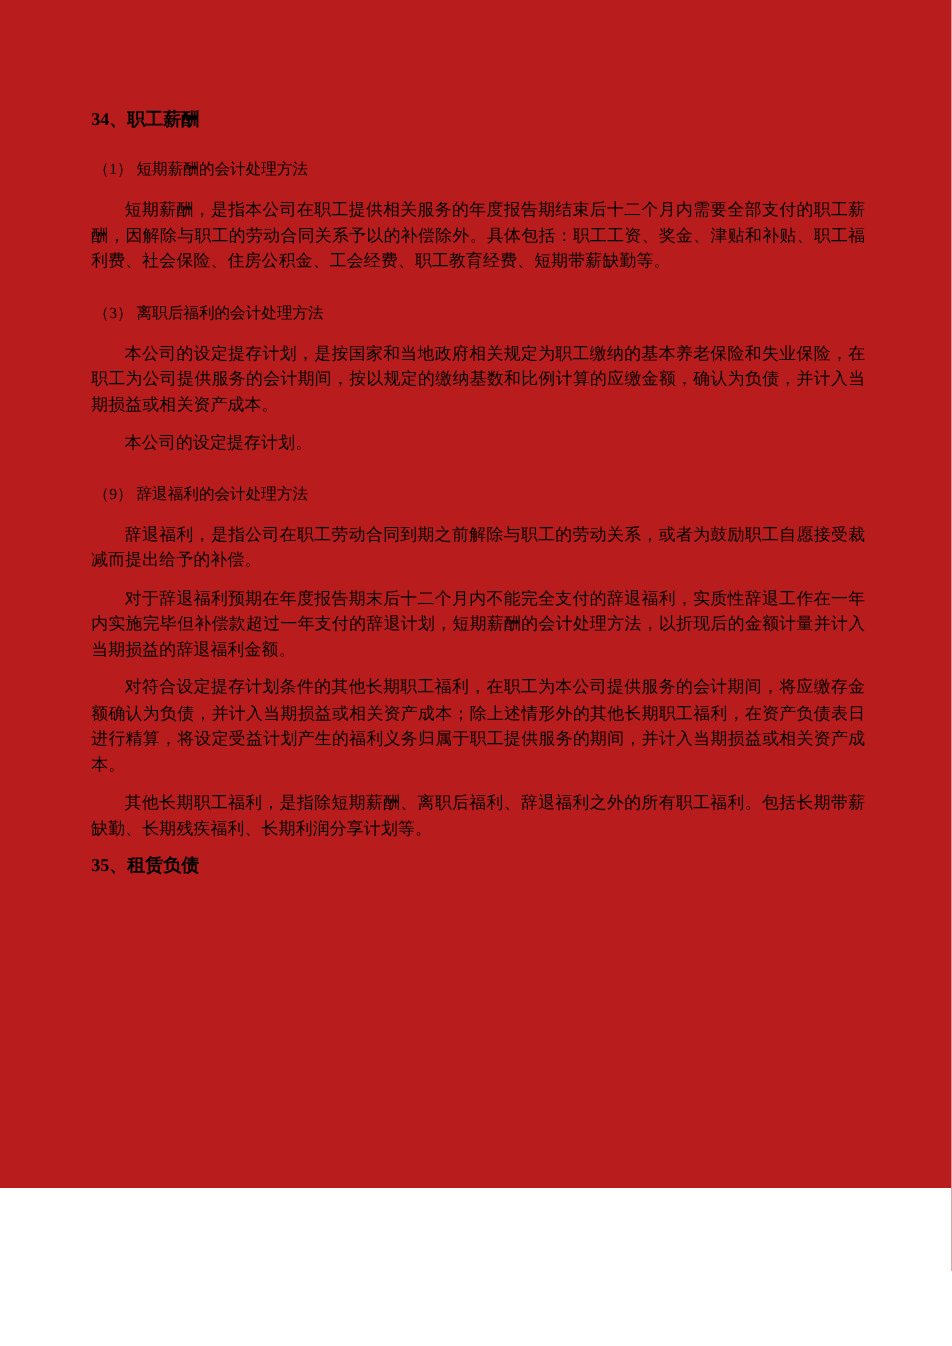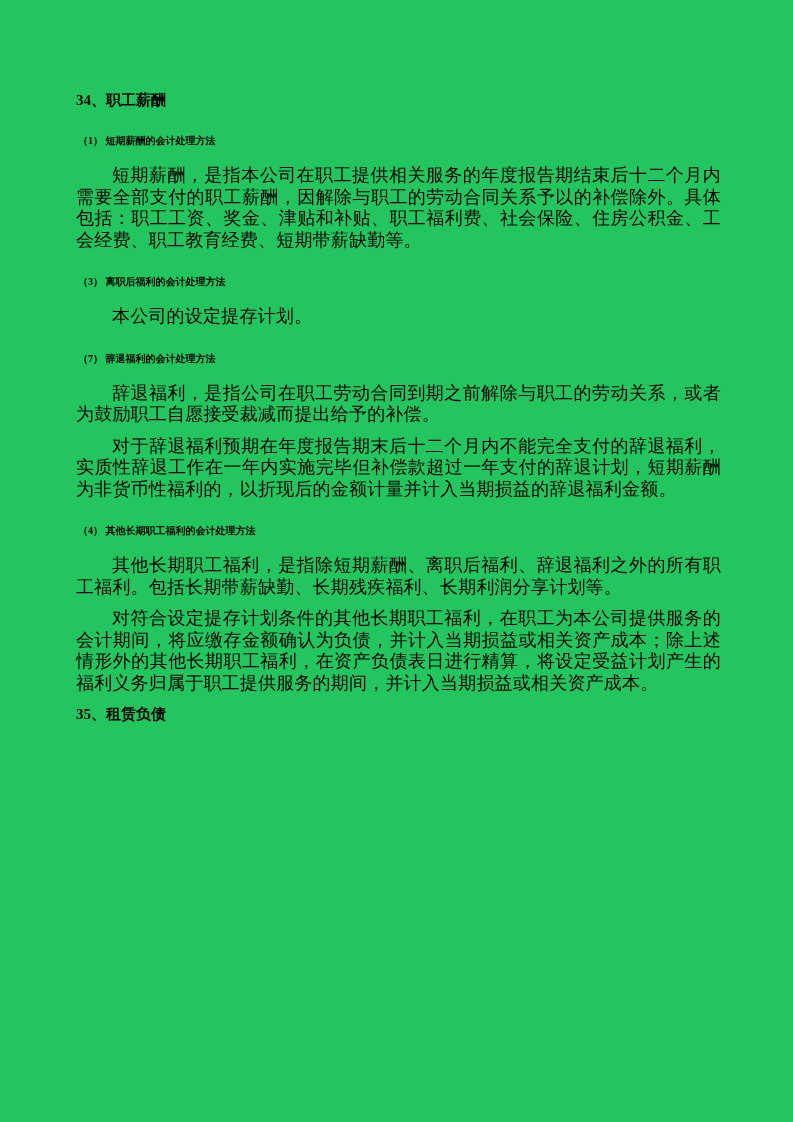--- a/index.html
+++ b/index.html
@@ -3,67 +3,67 @@
 <meta charset="utf-8">
 <style>
   html, body {
     margin: 0;
     padding: 0;
     background: #ffffff;
   }
   .page {
     position: relative;
     width: 793px;
-    height: 1122px;
+    height: 990px;
     box-sizing: border-box;
-    background: #22c55e;
+    background: #b91c1c;
     padding: 90px 72px 40px 76px;
     font-family: "Liberation Serif", "DejaVu Serif", serif;
     color: #000000;
     overflow: hidden;
   }
   .h1 {
     font-size: 15px;
     font-weight: bold;
     line-height: 20px;
     margin: 0;
   }
   .h1.bottom {
   }
   .h2 {
-    font-size: 10px;
-    font-weight: bold;
+    font-size: 13px;
+    font-weight: normal;
     line-height: 20px;
     margin: 21px 0 14px 2px;
   }
   .para {
-    font-size: 18px;
+    font-size: 14px;
     line-height: 21.5px;
     margin: 10px 0;
     text-indent: 2em;
     text-align: justify;
     letter-spacing: 0.2px;
   }
 </style>
 </head>
 <body>
 
 <div class="page">
 
   <div class="h1">34、职工薪酬</div>
 
   <div class="h2">（1） 短期薪酬的会计处理方法</div>
   <p class="para">短期薪酬，是指本公司在职工提供相关服务的年度报告期结束后十二个月内需要全部支付的职工薪酬，因解除与职工的劳动合同关系予以的补偿除外。具体包括：职工工资、奖金、津贴和补贴、职工福利费、社会保险、住房公积金、工会经费、职工教育经费、短期带薪缺勤等。</p>
 
   <div class="h2">（3） 离职后福利的会计处理方法</div>
+  <p class="para">本公司的设定提存计划，是按国家和当地政府相关规定为职工缴纳的基本养老保险和失业保险，在职工为公司提供服务的会计期间，按以规定的缴纳基数和比例计算的应缴金额，确认为负债，并计入当期损益或相关资产成本。</p>
   <p class="para">本公司的设定提存计划。</p>
 
-  <div class="h2">（7） 辞退福利的会计处理方法</div>
+  <div class="h2">（9） 辞退福利的会计处理方法</div>
   <p class="para">辞退福利，是指公司在职工劳动合同到期之前解除与职工的劳动关系，或者为鼓励职工自愿接受裁减而提出给予的补偿。</p>
-  <p class="para">对于辞退福利预期在年度报告期末后十二个月内不能完全支付的辞退福利，实质性辞退工作在一年内实施完毕但补偿款超过一年支付的辞退计划，短期薪酬为非货币性福利的，以折现后的金额计量并计入当期损益的辞退福利金额。</p>
+  <p class="para">对于辞退福利预期在年度报告期末后十二个月内不能完全支付的辞退福利，实质性辞退工作在一年内实施完毕但补偿款超过一年支付的辞退计划，短期薪酬的会计处理方法，以折现后的金额计量并计入当期损益的辞退福利金额。</p>
 
-  <div class="h2">（4） 其他长期职工福利的会计处理方法</div>
+  <p class="para">对符合设定提存计划条件的其他长期职工福利，在职工为本公司提供服务的会计期间，将应缴存金额确认为负债，并计入当期损益或相关资产成本；除上述情形外的其他长期职工福利，在资产负债表日进行精算，将设定受益计划产生的福利义务归属于职工提供服务的期间，并计入当期损益或相关资产成本。</p>
   <p class="para">其他长期职工福利，是指除短期薪酬、离职后福利、辞退福利之外的所有职工福利。包括长期带薪缺勤、长期残疾福利、长期利润分享计划等。</p>
-  <p class="para">对符合设定提存计划条件的其他长期职工福利，在职工为本公司提供服务的会计期间，将应缴存金额确认为负债，并计入当期损益或相关资产成本；除上述情形外的其他长期职工福利，在资产负债表日进行精算，将设定受益计划产生的福利义务归属于职工提供服务的期间，并计入当期损益或相关资产成本。</p>
 
   <div class="h1 bottom">35、租赁负债</div>
 
 </div>
 
 </body></html>

